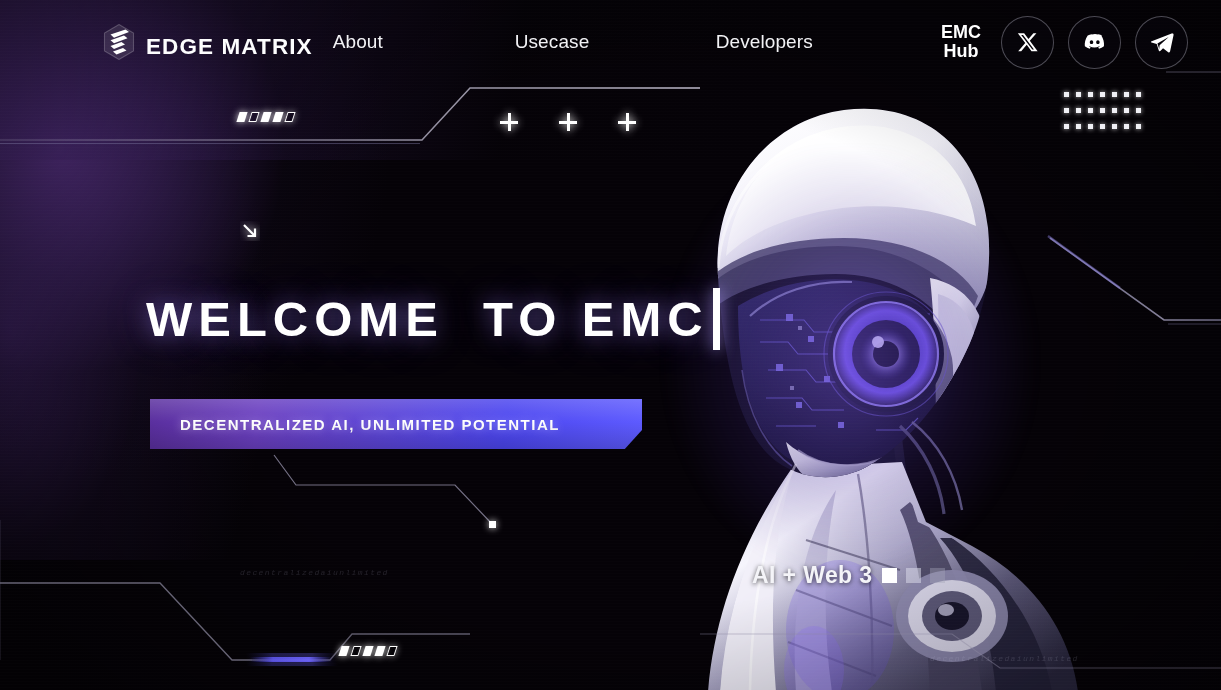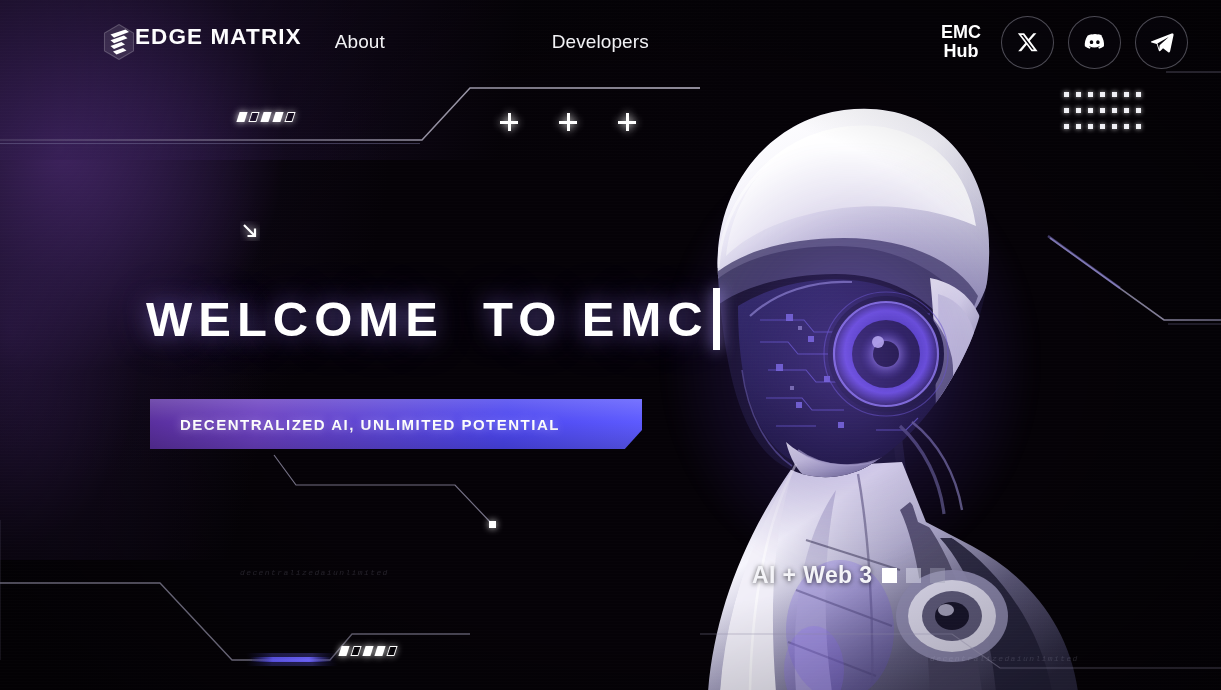--- a/index.html
+++ b/index.html
@@ -48,28 +48,28 @@
   }
 
   
   .hud { position:absolute; inset:0; pointer-events:none; }
 
   
   .navbar {
     position:absolute; left:0; top:0; width:1221px; height:84px;
     display:flex; align-items:center; z-index:40;
   }
-  .brand { display:flex; align-items:flex-start; margin-left:103px; }
+  .brand { display:flex; align-items:flex-end; gap:11px; margin-left:103px; }
   .brand-logo { width:32px; height:36px; display:block; }
   .brand-name {
     font-size:22.5px; font-weight:700; letter-spacing:1.1px;
     color:#fdfdfe; white-space:nowrap;
     font-family:"Liberation Sans", sans-serif;
   }
-  .nav-links { display:flex; align-items:center; margin-left:33px;gap:35px; }
+  .nav-links { display:flex; align-items:center; margin-left:20px; }
   .nav-link {
     font-size:19px; color:#f2f2f5; font-weight:400; cursor:pointer;
     white-space:nowrap; letter-spacing:.1px;
   }
   .nav-link:nth-child(1){ width:182px; }
   .nav-link:nth-child(2){ width:201px; }
   .nav-link:nth-child(3){ width:0; }
   .nav-right {
     position:absolute; right:33px; top:0; height:84px;
     display:flex; align-items:center; gap:14px;
@@ -445,20 +445,21 @@
           <path d="M7.5 16.2 L21 11.6 L24.5 14.2 L11 19.3 Z"></path>
           <path d="M7.5 22 L18.5 18 L22 20.5 L11 25 Z"></path>
           <path d="M10 27.5 L20 24 L23.5 26.5 L13.5 30.5 Z"></path>
         </g>
         <path d="M16 0.5 L30.5 9 V27 L16 35.5 L1.5 27 V9 Z" fill="none" stroke="#ffffff" stroke-width="1.1" opacity="0.22"></path>
       </svg>
       <span class="brand-name">EDGE MATRIX</span>
     </div>
     <div class="nav-links">
       <span class="nav-link">About</span>
+      <span class="nav-link">Usecase</span>
       <span class="nav-link">Developers</span>
     </div>
     <div class="nav-right">
       <div class="emc-hub">EMC
 Hub</div>
       <div class="social">
         <svg width="22" height="22" viewBox="0 0 24 24">
           <path fill="#ffffff" d="M17.9 2.5h3.3l-7.2 8.2 8.5 11.3h-6.7l-5.2-6.9-6 6.9H1.3l7.7-8.8L0.9 2.5h6.9l4.7 6.3 5.4-6.3Zm-1.2 17.6h1.8L6.6 4.3H4.6l12.1 15.8Z"></path>
         </svg>
       </div>

